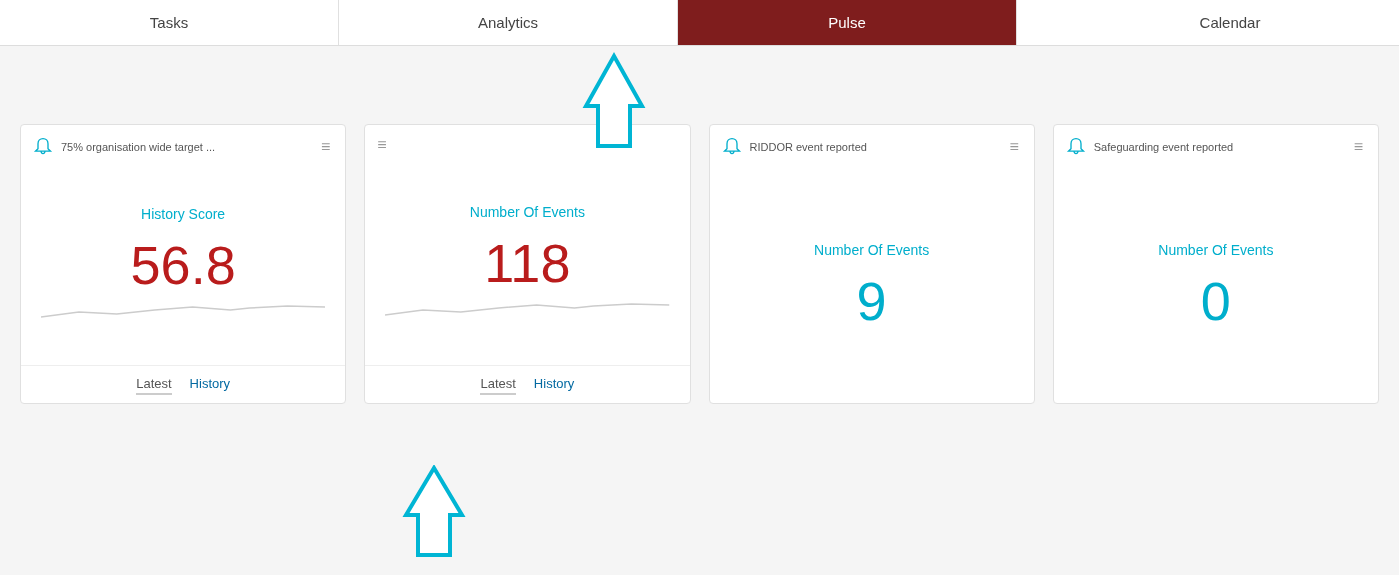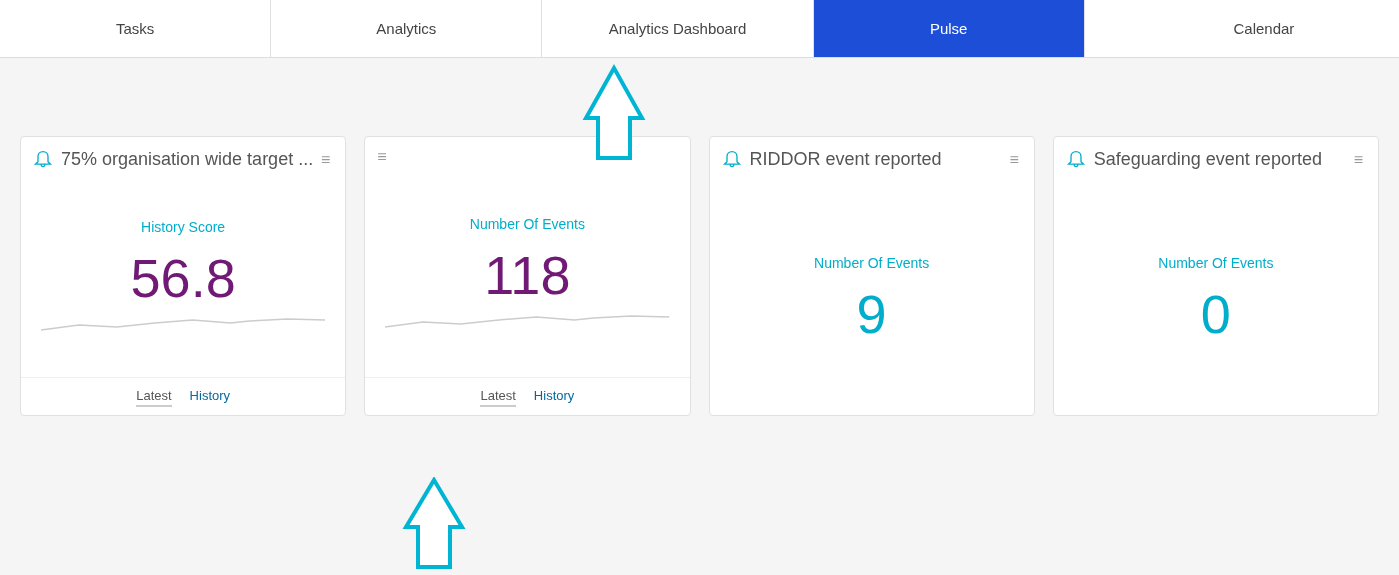--- a/index.html
+++ b/index.html
@@ -9,35 +9,35 @@
       width: 1399px;
       height: 575px;
       overflow: hidden;
     }
 
     
     .nav-bar {
       display: flex;
       background: #fff;
       border-bottom: 1px solid #ddd;
-      height: 58px;
+      height: 46px;
     }
     .nav-tab {
       flex: 1;
       display: flex;
       align-items: center;
       justify-content: center;
       font-size: 15px;
       color: #444;
       cursor: pointer;
       border-right: 1px solid #e0e0e0;
     }
     .nav-tab:last-child { border-right: none; margin-left: 44px; }
     .nav-tab.active {
-      background: #1d4ed8;
+      background: #7f1d1d;
       color: #fff;
       font-weight: 500;
     }
 
     
     .main-content {
       padding: 10px 20px 0 20px;
       position: relative;
       height: calc(575px - 46px);
     }
@@ -103,21 +103,21 @@
     }
 
     .card-header-left {
       display: flex;
       align-items: center;
       gap: 8px;
       flex: 1;
     }
 
     .card-title {
-      font-size: 18px;
+      font-size: 11px;
       color: #555;
       overflow: hidden;
       text-overflow: ellipsis;
       white-space: nowrap;
     }
 
     .card-title span {
       color: #00aecc;
     }
 
@@ -139,21 +139,21 @@
     }
 
     .card-label {
       font-size: 14px;
       color: #00aecc;
       margin-bottom: 16px;
     }
 
     .card-value {
       font-size: 54px;
-      color: #701a75;
+      color: #b91c1c;
       font-weight: 300;
       line-height: 1;
     }
 
     .card-value.teal {
       color: #00aecc;
     }
 
     .card-footer {
       display: flex;
@@ -183,21 +183,20 @@
       margin-bottom: 4px;
     }
   </style>
 </head>
 <body>
 
 <nav class="nav-bar">
 
 <div class="nav-tab">Tasks</div>
     <div class="nav-tab">Analytics</div>
-    <div class="nav-tab">Analytics Dashboard</div>
     <div class="nav-tab active">Pulse</div>
     <div class="nav-tab">Calendar</div>
   </nav>
 
 <div class="main-content">
 
   <div class="top-annotation-wrapper">
     <svg width="68" height="100" viewBox="0 0 68 100" class="arrow-svg">
       <defs>
         <marker id="arrowhead-up" markerWidth="12" markerHeight="10" refX="6" refY="5" orient="auto">

